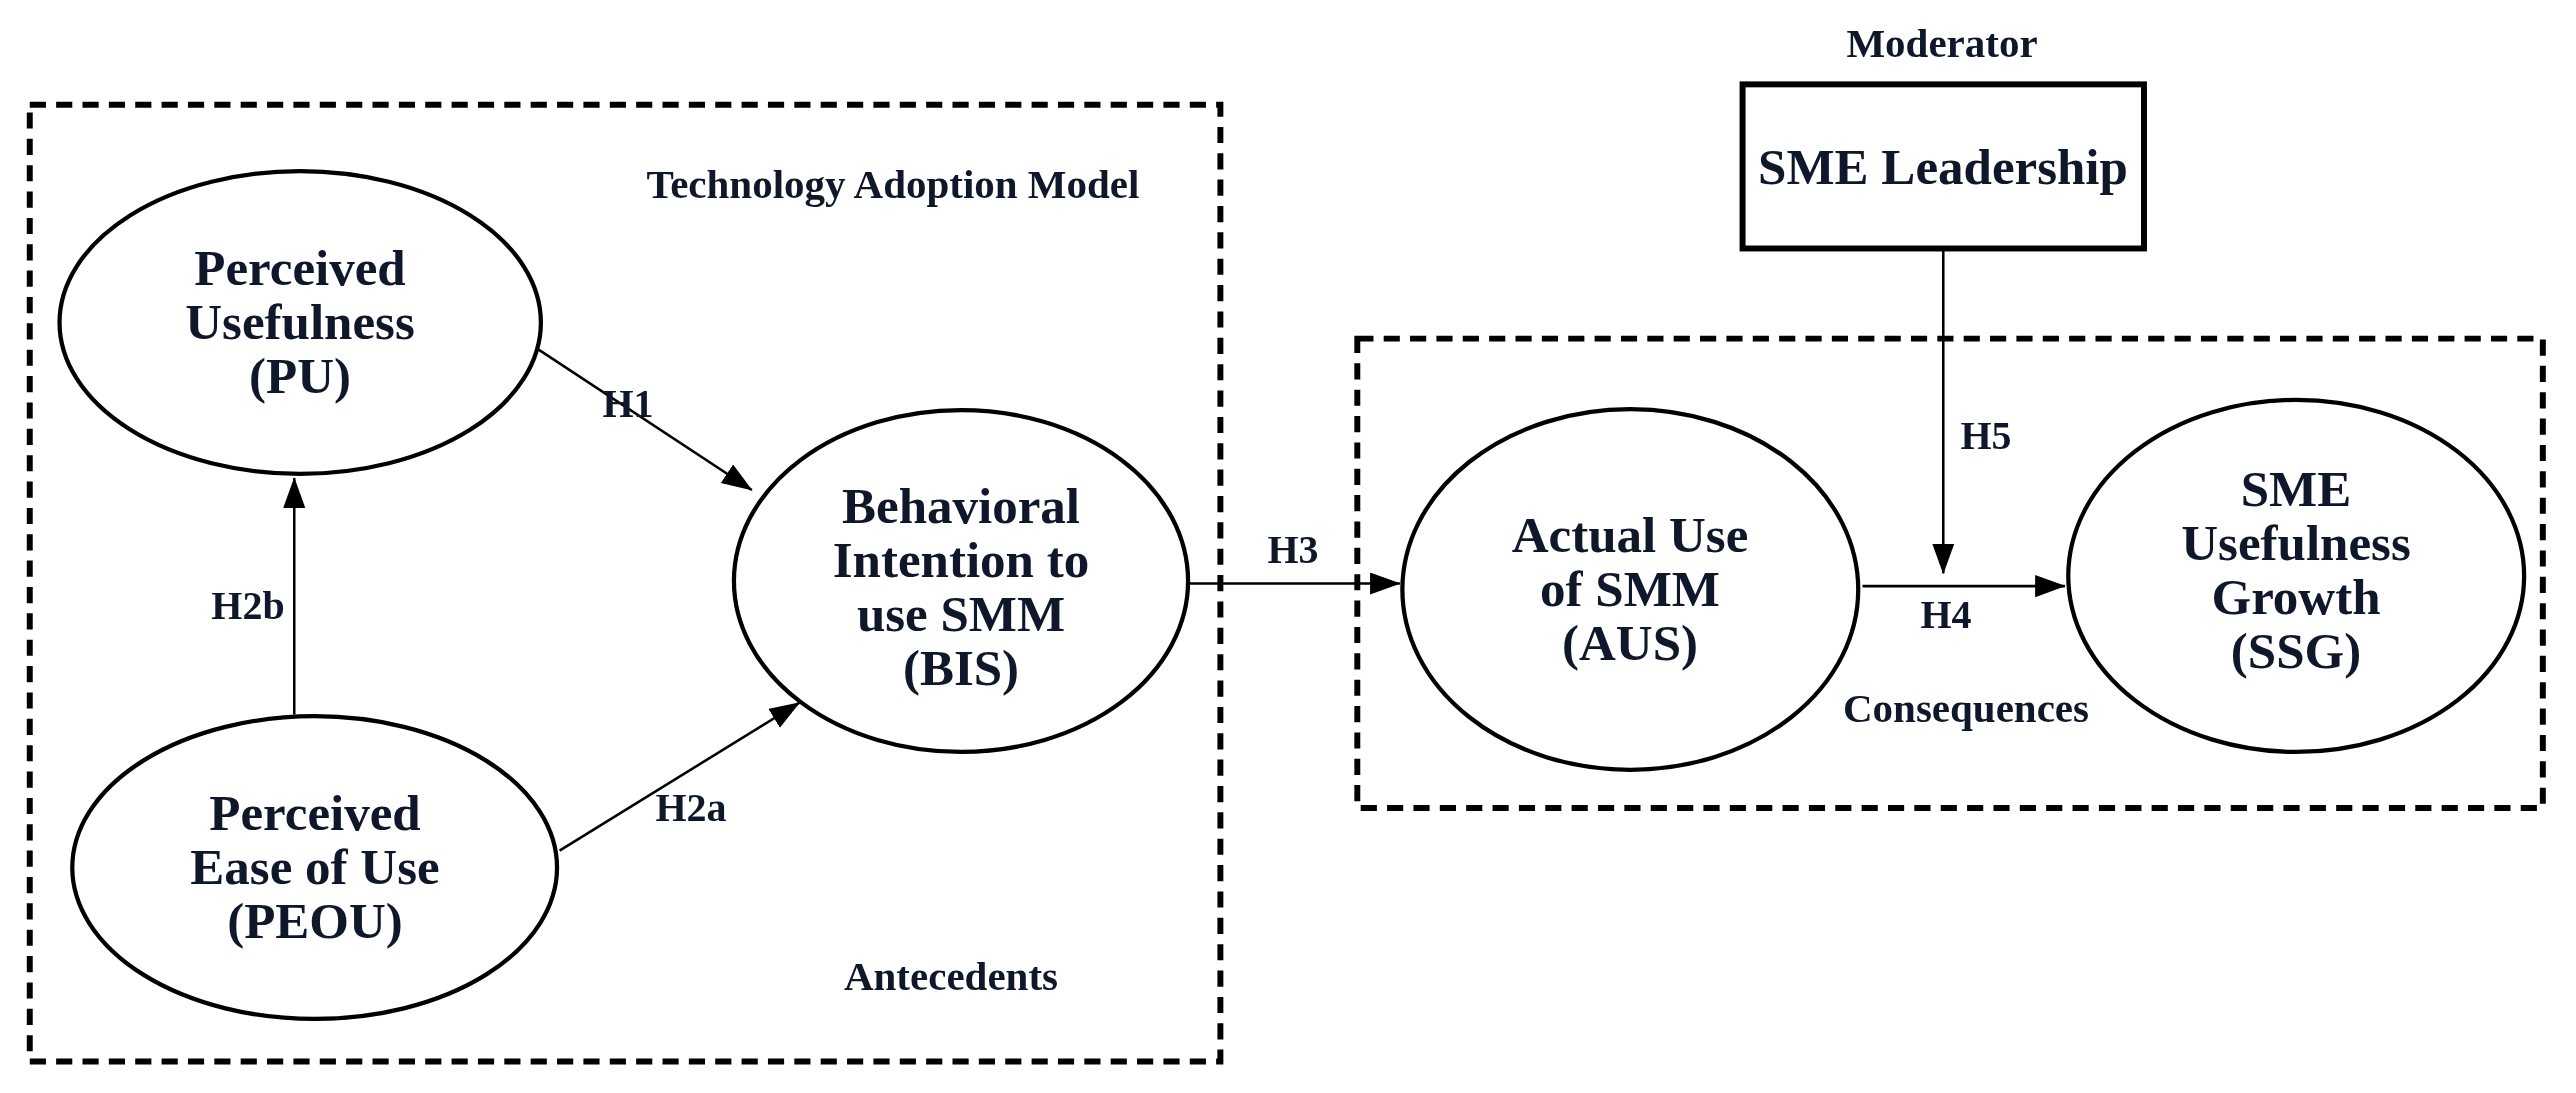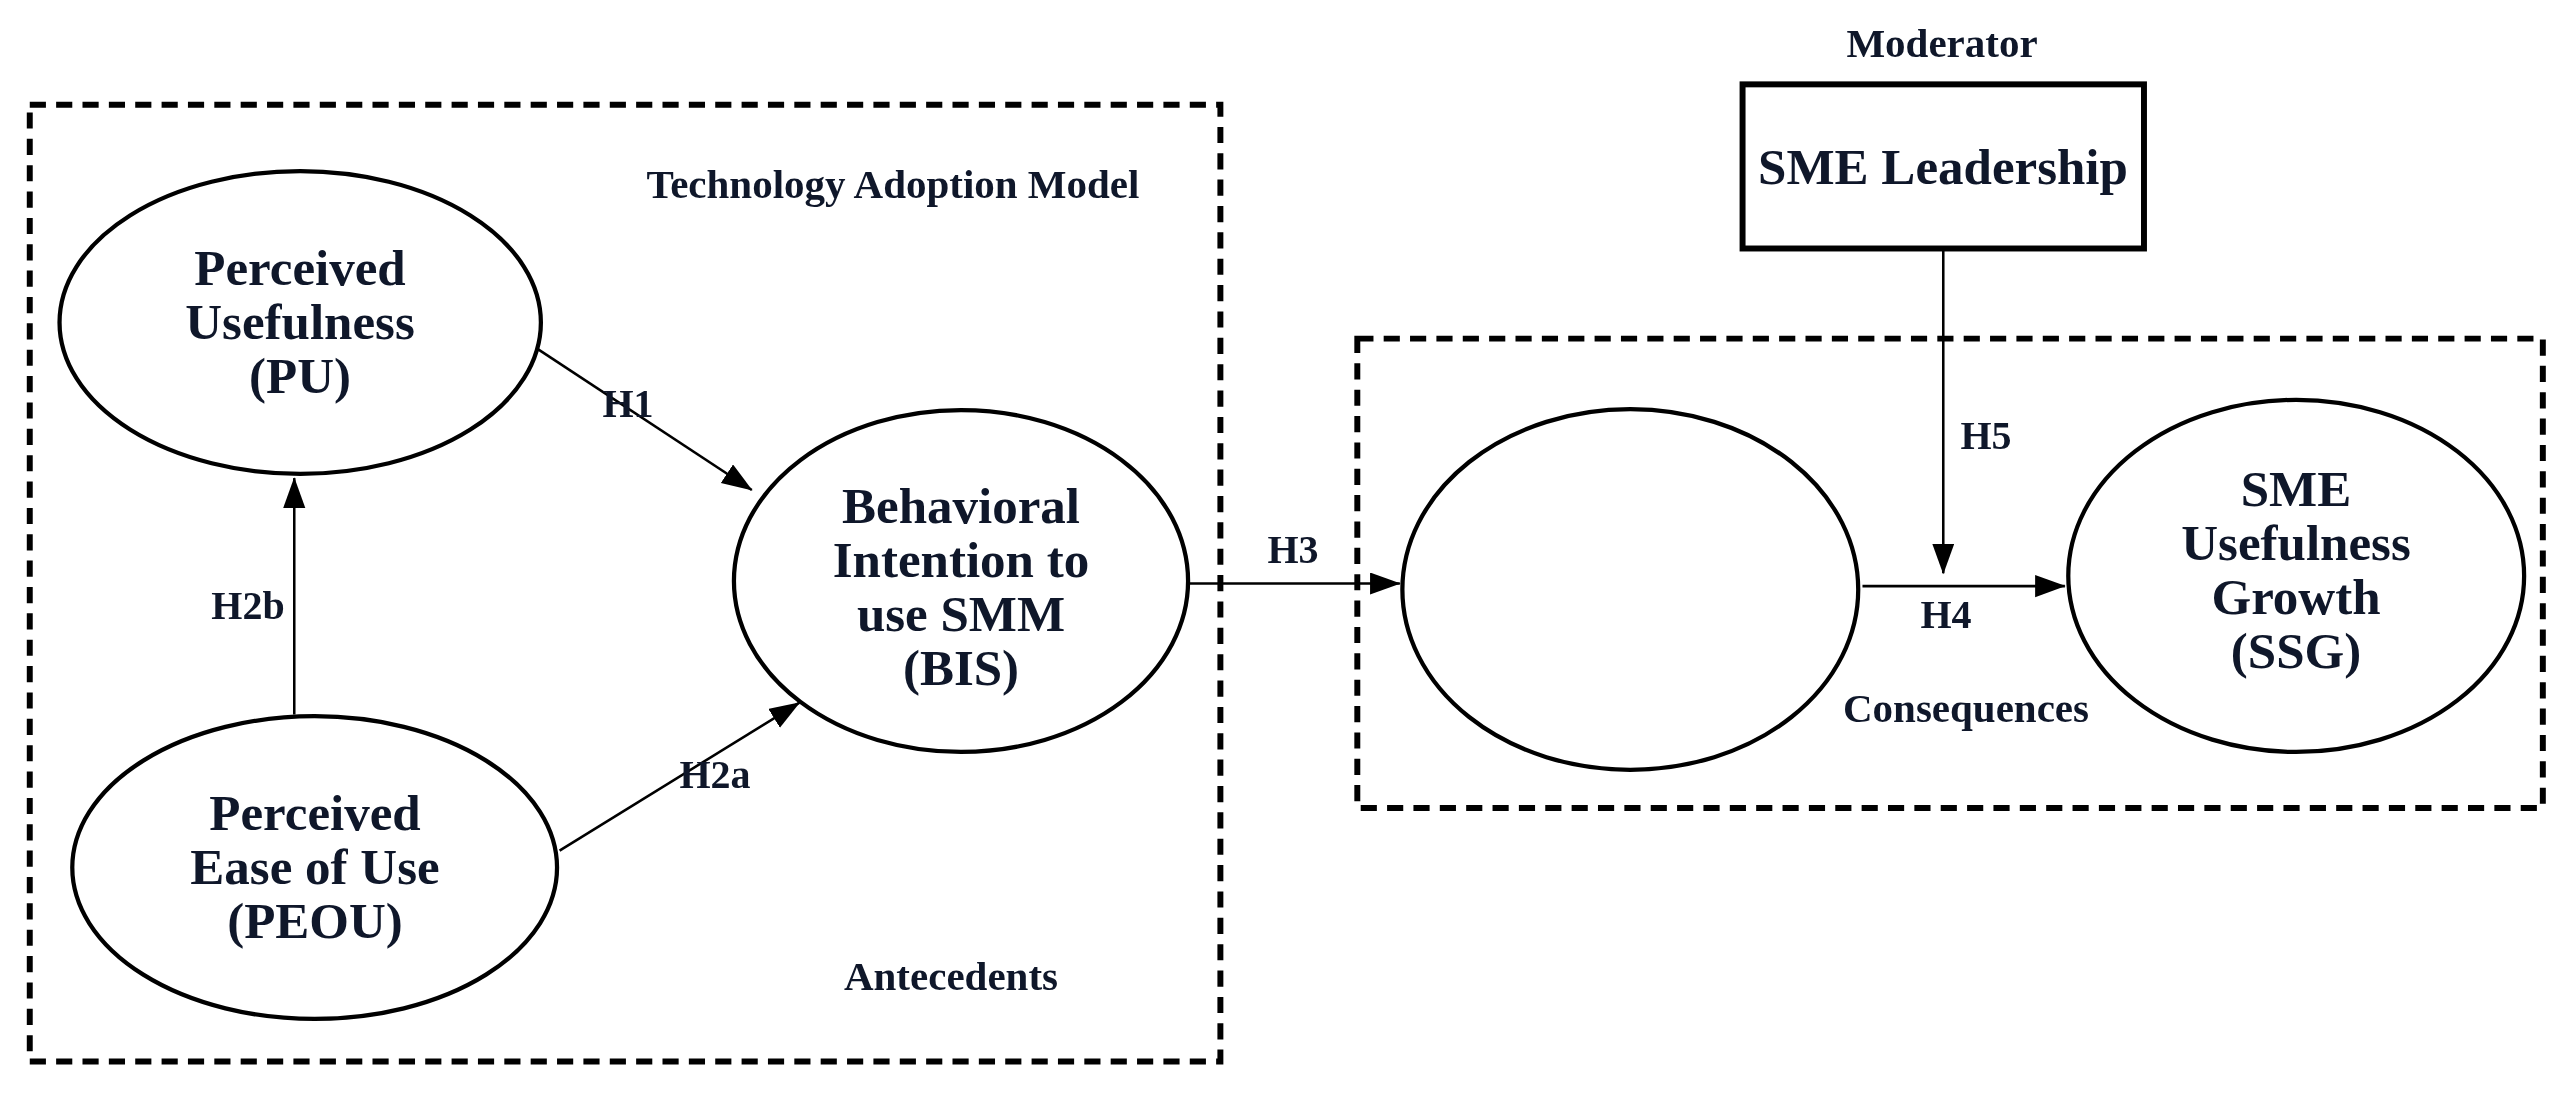--- a/index.html
+++ b/index.html
@@ -75,33 +75,38 @@
     <div>(PEOU)</div>
   </div>
 
   <div class="label node-label" style="left:961px; top:587px;">
     <div>Behavioral</div>
     <div>Intention to</div>
     <div>use SMM</div>
     <div>(BIS)</div>
   </div>
 
+  <div class="label node-label" style="left:1630px; top:589px;">
+    <div>Actual Use</div>
+    <div>of SMM</div>
+    <div>(AUS)</div>
+  </div>
 
   <div class="label node-label" style="left:2296px; top:570px;">
     <div>SME</div>
     <div>Usefulness</div>
     <div>Growth</div>
     <div>(SSG)</div>
   </div>
 
   <div class="label node-label" style="left:1943px; top:167px;">
     <div>SME Leadership</div>
   </div>
 
   <div class="label hyp-label" style="left:628px; top:363px;margin-top:40px;">H1</div>
-  <div class="label hyp-label" style="left:691px; top:774px;margin-left:24px;">H2a</div>
+  <div class="label hyp-label" style="left:691px; top:807px;">H2a</div>
   <div class="label hyp-label" style="left:248px; top:605px;">H2b</div>
   <div class="label hyp-label" style="left:1293px; top:549px;">H3</div>
   <div class="label hyp-label" style="left:1946px; top:614px;">H4</div>
   <div class="label hyp-label" style="left:1986px; top:416px;margin-top:19px;">H5</div>
 
 </div>
 
 
 </body></html>

